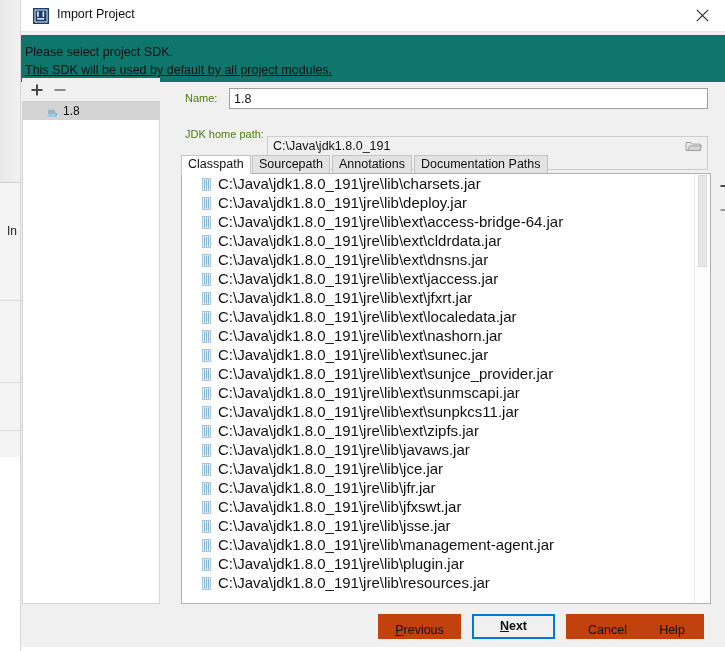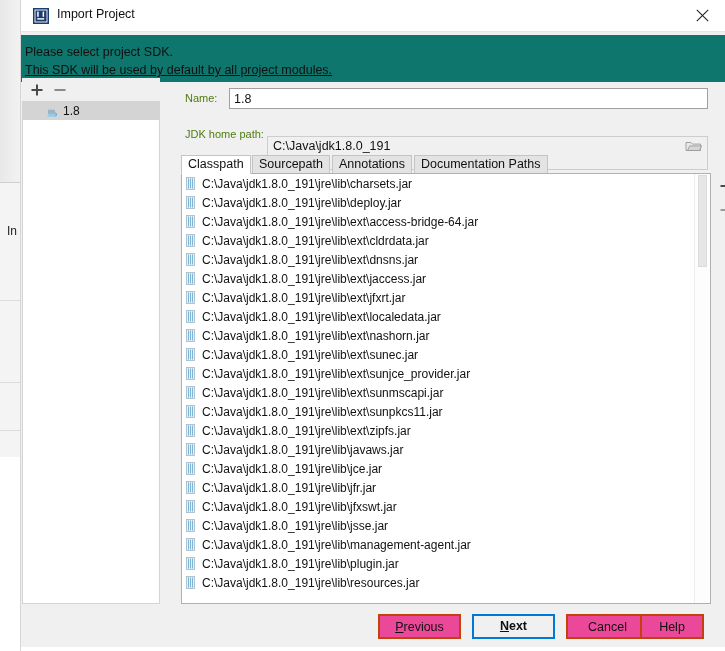--- a/index.html
+++ b/index.html
@@ -257,22 +257,22 @@
   #jar-list {
     position: absolute;
     left: 0; top: 0;
     width: 512px;
   }
   .jar-row {
     position: relative;
     height: 19px;
     display: flex;
     align-items: center;
-    padding-left: 4px;
-    font-size: 12px;
+    padding-left: 20px;
+    font-size: 15px;
     color: #111;
     white-space: nowrap;
     cursor: default;
   }
   .jar-row .jarico {
     width: 9px; height: 13px;
     margin-right: 7px;
     flex: 0 0 auto;
   }
 
@@ -315,22 +315,22 @@
     position: absolute;
     left: 0; bottom: 0;
     width: 705px; height: 47px;
     background: #f0f0f0;
   }
   .dlg-btn {
     position: absolute;
     top: 10px;
     height: 25px;
     box-sizing: border-box;
-    background: #ec4899;
-    border: 2px solid #c2410c;
+    background: #c2410c;
+    border: 5px solid #c2410c;
     font-family: "Liberation Sans", sans-serif;
     font-size: 12.5px;
     color: #101010;
     text-align: center;
     line-height: 23px;
     cursor: default;
     white-space: nowrap;
   }
   .dlg-btn.default {
     border: 2px solid #0078d7;

